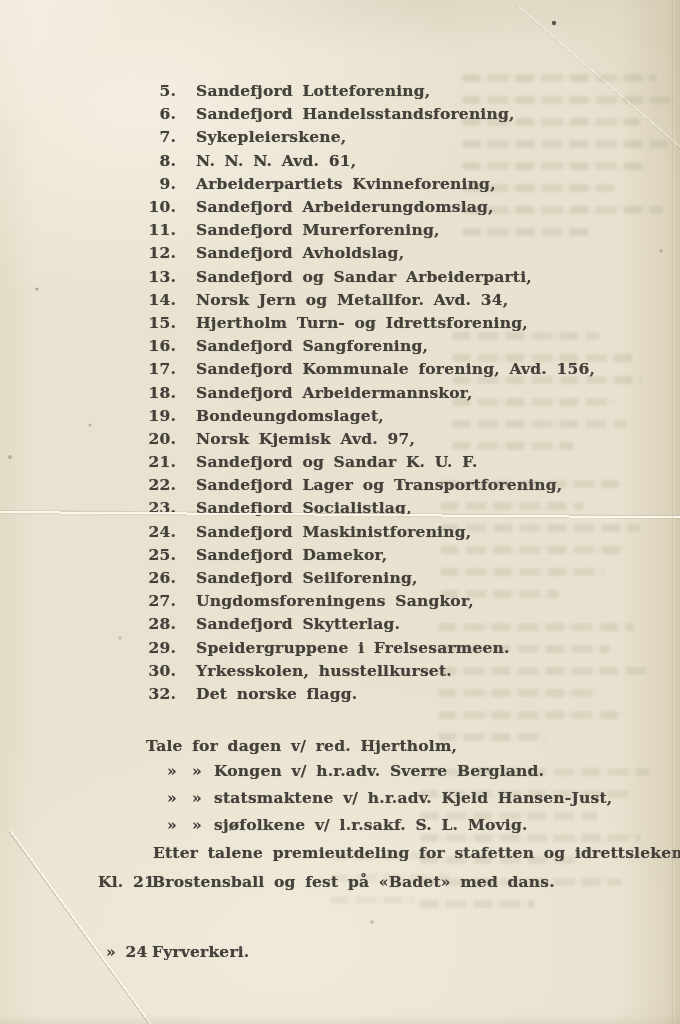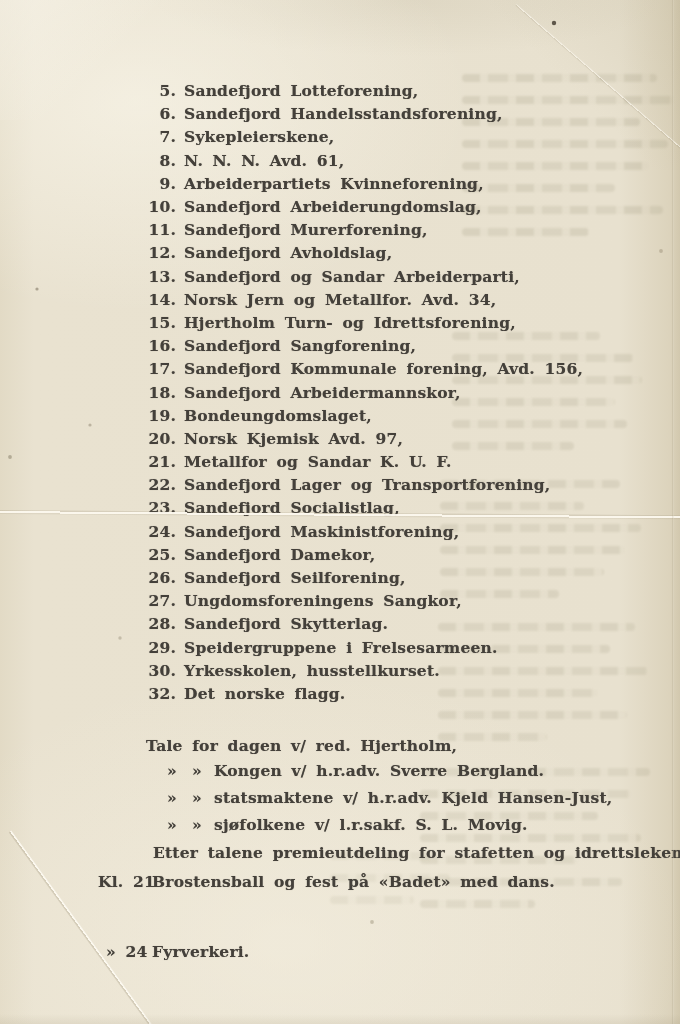--- a/index.html
+++ b/index.html
@@ -19,21 +19,21 @@
   .gl{height:8px;border-radius:4px;margin-bottom:14px;
       background:repeating-linear-gradient(90deg,
         rgba(132,126,98,0.32) 0 18px, rgba(132,126,98,0.05) 18px 26px,
         rgba(132,126,98,0.28) 26px 46px, rgba(132,126,98,0.06) 46px 54px);}
   
   .print{font-weight:700;font-size:15.5px;letter-spacing:0.2px;word-spacing:4px;
          text-shadow:0 0 0.7px rgba(68,64,58,0.55);white-space:nowrap;}
   .list{position:absolute;left:146px;top:79px;}
   .row{display:flex;height:23.2px;align-items:center;}
   .num{flex:0 0 30px;width:30px;text-align:right;}
-  .txt{margin-left:8px;}
+  .txt{margin-left:20px;}
   .tale{position:absolute;left:146px;top:736px;text-align:right;}
   .speech{position:absolute;left:167px;display:flex;}
   .speech .d1{width:13px;}
   .speech .d2{width:13px;margin-left:12px;}
   .speech .stxt{margin-left:9px;}
   .sp0{top:761px;} .sp1{top:788px;} .sp2{top:815px;}
   .etter{position:absolute;left:153px;top:843px;}
   .sched{position:absolute;display:flex;}
   .sc0{left:98px;top:872px;} .sc0 .time{flex:0 0 54px;width:54px;}
   .sc1{left:106px;top:901px;margin-top:41px;} .sc1 .time{flex:0 0 46px;width:46px;}
@@ -179,21 +179,21 @@
     <div class="row">
         <span class="num">19.</span>
         <span class="txt">Bondeungdomslaget,</span>
       </div>
     <div class="row">
         <span class="num">20.</span>
         <span class="txt">Norsk Kjemisk Avd. 97,</span>
       </div>
     <div class="row">
         <span class="num">21.</span>
-        <span class="txt">Metallfor og Sandar K. U. F.</span>
+        <span class="txt">Sandefjord og Sandar K. U. F.</span>
       </div>
     <div class="row">
         <span class="num">22.</span>
         <span class="txt">Sandefjord Lager og Transportforening,</span>
       </div>
     <div class="row">
         <span class="num">23.</span>
         <span class="txt">Sandefjord Socialistlag,</span>
       </div>
     <div class="row">

